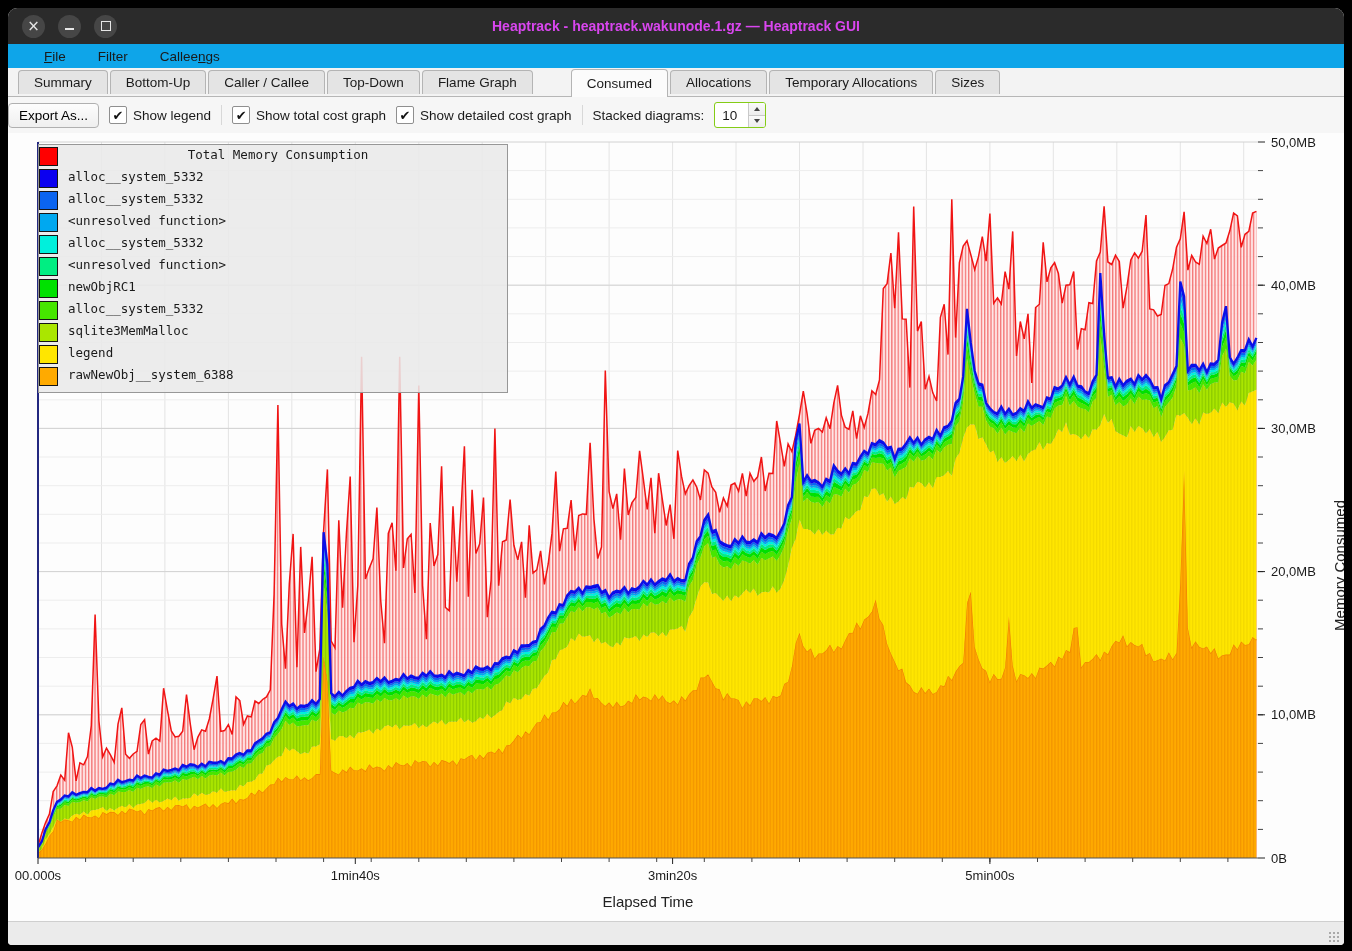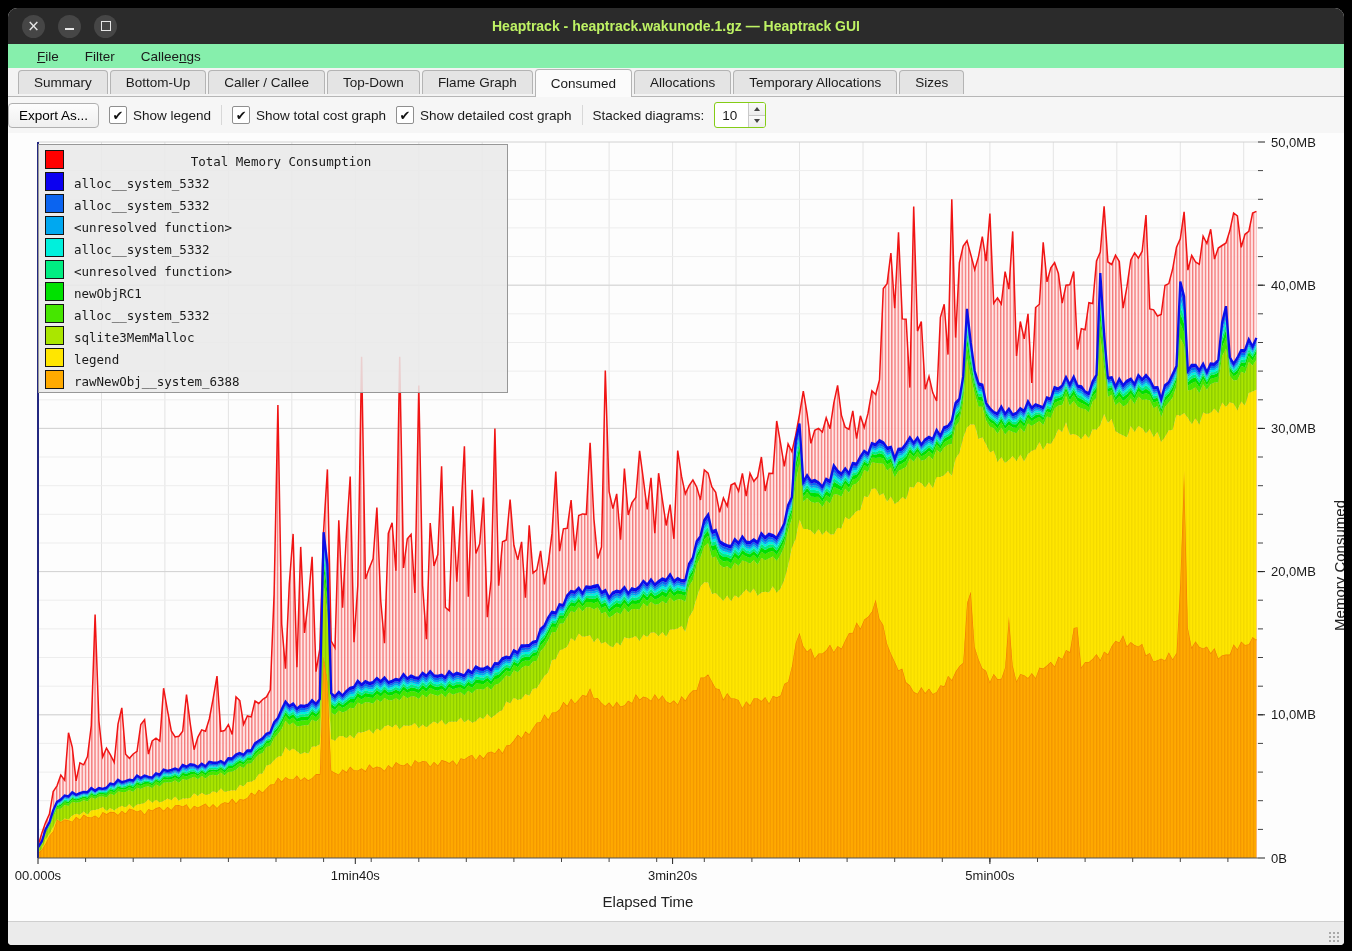--- a/index.html
+++ b/index.html
@@ -7,30 +7,30 @@
          font-family:"Liberation Sans",sans-serif;color:#1a1a1a;}
   .window{position:absolute;left:8px;top:8px;width:1336px;height:937px;background:#f7f7f7;
           border-radius:9px 9px 4px 4px;overflow:hidden;}
   
   .titlebar{height:36px;background:#2b2b2b;display:flex;align-items:center;position:relative;}
   .winbtns{display:flex;gap:13px;margin-left:14px;}
   .wbtn{width:23px;height:23px;border-radius:50%;background:#464646;display:flex;align-items:center;justify-content:center;cursor:pointer;}
   .wbtn .x{color:#e6e6e6;font-size:15px;line-height:15px;font-family:"DejaVu Sans",sans-serif;}
   .wbtn .bar{width:9px;height:2px;background:#e6e6e6;margin-top:6px;}
   .wbtn .box{width:8px;height:8px;border:1.5px solid #e6e6e6;}
-  .wtitle{position:absolute;left:0;right:0;text-align:center;color:#bef264;font-weight:bold;font-size:14px;pointer-events:none;}
-  
-  .menubar{height:24px;background:#86efac;display:flex;align-items:center;padding-left:20px;gap:8px;font-size:13.5px;}
+  .wtitle{position:absolute;left:0;right:0;text-align:center;color:#d946ef;font-weight:bold;font-size:14px;pointer-events:none;}
+  
+  .menubar{height:24px;background:#0ea5e9;display:flex;align-items:center;padding-left:27px;gap:14px;font-size:13.5px;}
   .mitem{padding:2px 9px;border-radius:3px;cursor:pointer;}
   .mitem span.key{text-decoration:underline;}
   
   .tabbar{height:28px;background:#f3f3f3;display:flex;align-items:center;padding-left:10px;border-bottom:1px solid #b6b6b6;}
   .tab{height:23px;display:flex;align-items:center;padding:0 15px;font-size:13.5px;background:#e4e4e4;
        border:1px solid #b4b4b4;border-bottom:none;border-radius:4px 4px 0 0;margin-right:2px;cursor:pointer;white-space:nowrap;}
-  .tab.active{height:27px;background:#fbfbfb;margin-bottom:-1px;z-index:2;}
+  .tab.active{height:27px;background:#fbfbfb;margin-bottom:-1px;z-index:2;margin-left:36px;}
   
   .toolbar{height:36px;background:#f6f6f6;display:flex;align-items:center;gap:10px;font-size:13.5px;}
   .btn{background:linear-gradient(#fdfdfd,#efefef);border:1px solid #b0b0b0;border-radius:4px;
        padding:4px 10px;font-size:13.5px;cursor:pointer;}
   .chk{display:flex;align-items:center;gap:6px;cursor:pointer;}
   .chkbox{width:16px;height:16px;background:#fff;border:1px solid #8f8f8f;border-radius:2px;
           display:flex;align-items:center;justify-content:center;font-size:13px;line-height:13px;
           font-family:"DejaVu Sans",sans-serif;color:#111;}
   .sep{width:1px;height:20px;background:#d8d8d8;}
   .spin{display:flex;border:1px solid #84cc16;border-radius:3px;background:#fff;height:24px;align-items:stretch;overflow:hidden;}
@@ -41,21 +41,21 @@
   .tri-up{width:0;height:0;border-left:3.5px solid transparent;border-right:3.5px solid transparent;border-bottom:4.5px solid #444;}
   .tri-dn{width:0;height:0;border-left:3.5px solid transparent;border-right:3.5px solid transparent;border-top:4.5px solid #444;}
   
   .chartregion{position:relative;height:788px;background:#fdfdfd;}
   .chartregion svg{position:absolute;left:0;top:0;}
   svg text{font-family:"Liberation Sans",sans-serif;fill:#1a1a1a;}
   .xlab{position:absolute;left:0;width:1280px;text-align:center;top:760px;font-size:15px;color:#222;}
   .ylab{position:absolute;right:4px;top:367px;font-size:15px;color:#222;transform:rotate(-90deg) translateY(-50%);transform-origin:right top;white-space:nowrap;}
   .legend{position:absolute;left:30px;top:11px;width:468px;background:rgba(233,233,233,0.88);
           border:1px solid #979797;padding:2px 0 3px 0;z-index:5;}
-  .lrow{display:flex;align-items:flex-end;height:22px;padding-left:6px;}
+  .lrow{display:flex;align-items:flex-start;height:22px;}
   .sw{width:19px;height:19px;border:1.5px solid #151515;box-sizing:border-box;flex:none;}
   .ltxt{font-family:"DejaVu Sans Mono",monospace;font-size:12.5px;color:#1a1a1a;margin-left:10px;white-space:pre;}
   .lrow.title .ltxt{flex:1;text-align:center;margin-right:19px;}
   
   .statusbar{height:25px;background:#ebebeb;border-top:1px solid #cfcfcf;position:relative;}
   .grip{position:absolute;right:3px;bottom:3px;width:13px;height:13px;
         background-image:radial-gradient(#a9a9a9 1px,transparent 1.3px);background-size:4px 4px;cursor:nwse-resize;}
 </style>
 </head>
 <body>

